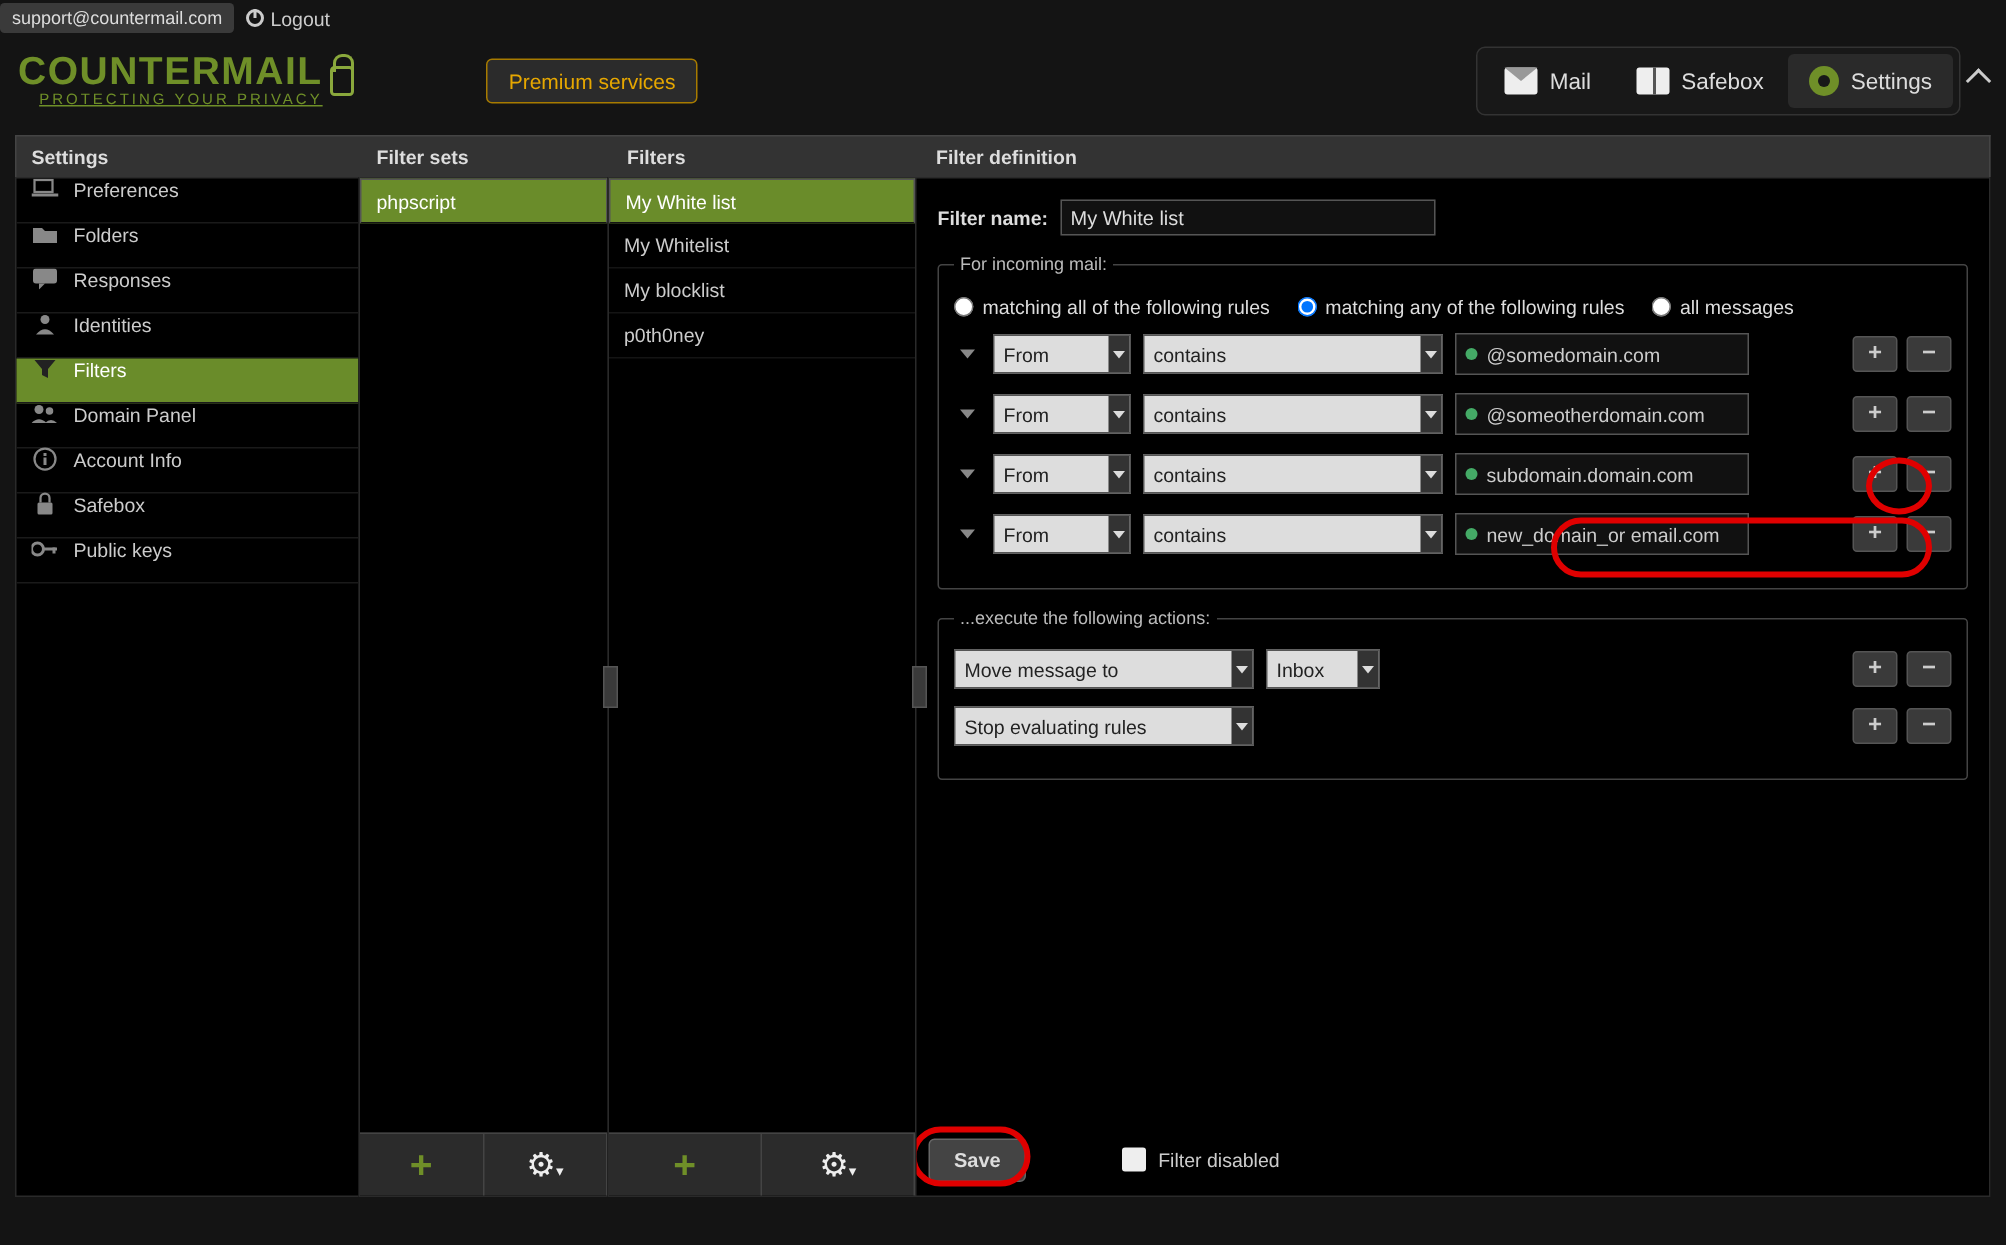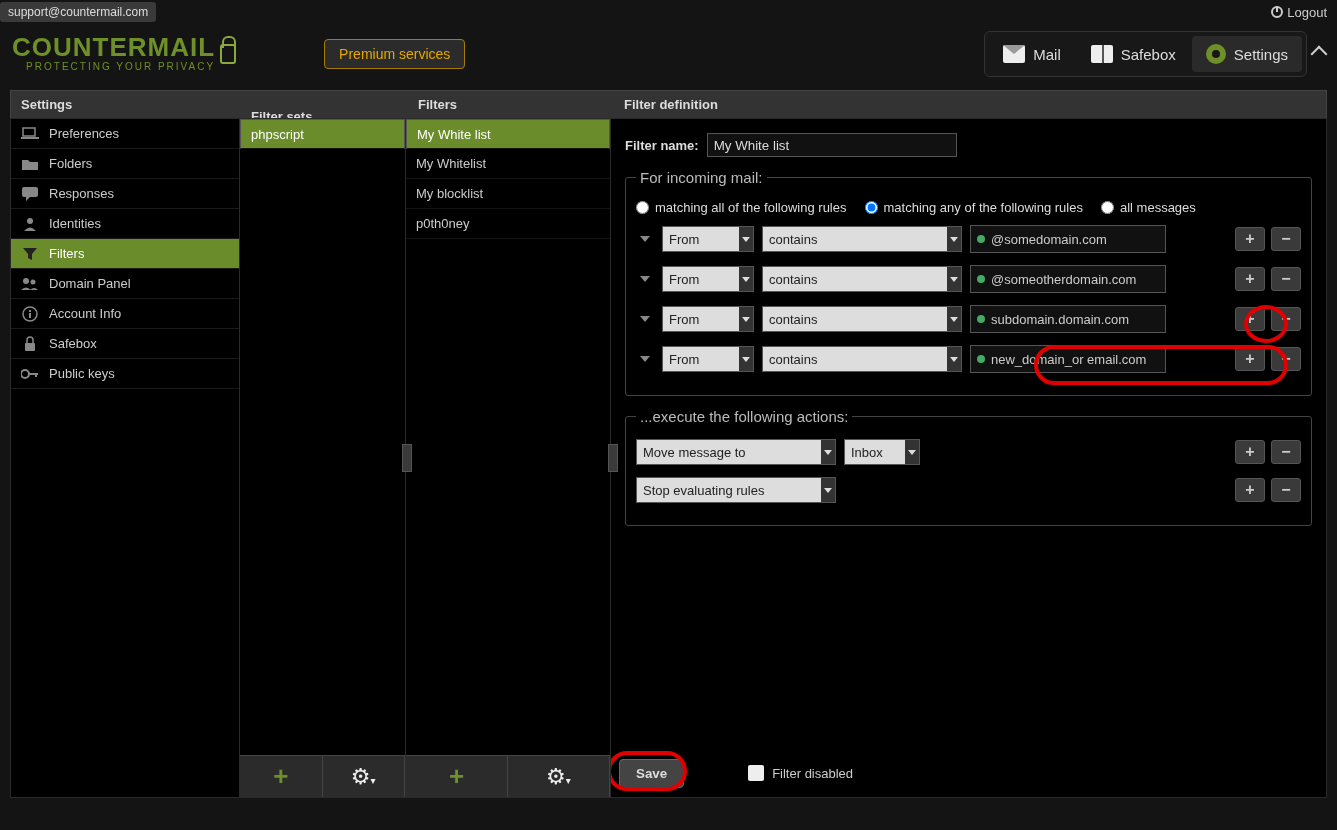--- a/index.html
+++ b/index.html
@@ -1,57 +1,57 @@
 <!DOCTYPE html>
 <html><head>
 <meta charset="utf-8">
 <style>
   * { box-sizing: border-box; margin: 0; padding: 0; }
   html, body { width:1337px; height:830px; background:#141414; font-family: Arial, Helvetica, sans-serif; color:#ccc; font-size:13px; overflow:hidden; }
 
   
-  .topbar { height:24px; display:flex; justify-content:space-between; align-items:center; padding-right:10px; gap:8px; }
+  .topbar { height:24px; display:flex; justify-content:flex-start; align-items:center; padding-right:10px; gap:8px; }
   .topbar .pill { background:#3a3a3a; color:#ddd; padding:3px 8px; border-radius:3px; font-size:12px; }
   .topbar .logout { color:#ccc; font-size:13px; display:flex; align-items:center; gap:4px; }
   .power { width:12px; height:12px; border:2px solid #ccc; border-radius:50%; position:relative; display:inline-block; }
   .power::after { content:""; position:absolute; width:2px; height:6px; background:#ccc; top:-2px; left:3px; }
 
   
   .header { height:60px; display:flex; align-items:center; padding:0 12px; justify-content:space-between; }
   .logo-wrap { display:flex; align-items:center; gap:3px; }
   .logo-text { color:#6f8f28; font-weight:800; font-size:26px; letter-spacing:1px; line-height:0.9; }
-  .logo-sub { color:#6f8f28; font-size:10px; letter-spacing:2px; text-align:right; margin-top:2px; }
+  .logo-sub { color:#6f8f28; font-size:10px; letter-spacing:2px; text-align:right; margin-top:2px;text-decoration:underline; }
   .lock { width:16px; height:20px; border:2px solid #8aa83c; border-radius:3px; position:relative; margin-left:2px; }
   .lock::before { content:""; position:absolute; width:10px; height:10px; border:2px solid #8aa83c; border-bottom:none; border-radius:6px 6px 0 0; top:-10px; left:0; }
   .premium { border:1px solid #a77b00; color:#e6a700; background:#2b2b2b; padding:6px 14px; border-radius:4px; font-size:14px;margin-left:46px; }
 
   .tabs { display:flex; align-items:center; gap:2px; background:#181818; border:1px solid #333; border-radius:6px; padding:4px; }
   .tabs .tab { display:flex; align-items:center; gap:8px; padding:8px 14px; color:#ddd; font-size:15px; }
   .tabs .tab.active { background:#2a2a2a; border-radius:4px; }
   .tab .ico { width:22px; height:18px; display:inline-block; }
   .ico-mail { background:#eee; border-radius:2px; position:relative; }
   .ico-mail::after { content:""; position:absolute; left:0; top:0; width:0; height:0; border-left:11px solid transparent; border-right:11px solid transparent; border-top:9px solid #999; }
   .ico-contacts { background:#eee; border-radius:2px; position:relative; }
   .ico-contacts::after { content:""; position:absolute; left:50%; top:0; width:2px; height:100%; background:#555; }
   .ico-gear { width:20px; height:20px; border-radius:50%; background:#6f8f28; position:relative; }
   .ico-gear::before { content:""; position:absolute; width:8px; height:8px; background:#181818; border-radius:50%; top:6px; left:6px; }
   .chev { width:12px; height:12px; border-left:2px solid #ccc; border-top:2px solid #ccc; transform:rotate(45deg); margin-left:6px; }
 
   
   .content { position:relative; margin:6px 10px 0 10px; }
   .colhead { height:28px; background:#333; border:1px solid #444; border-bottom:none; display:flex; }
   .colhead div { padding:6px 10px; font-weight:bold; color:#ddd; font-size:13px; }
-  .ch1 { width:230px; } .ch2 { width:167px;margin-top:12px; } .ch3 { width:206px; } .ch4 { flex:1; }
+  .ch1 { width:230px; } .ch2 { width:167px; } .ch3 { width:206px; } .ch4 { flex:1; }
 
   .cols { display:flex; height:680px; position:relative; }
   .col { background:#000; border:1px solid #2a2a2a; position:relative; }
   .col1 { width:230px; } .col2 { width:167px; margin-left:-1px; } .col3 { width:206px; margin-left:-1px; } .col4 { flex:1; margin-left:-1px; padding:14px; overflow:hidden; }
 
   
-  .slist .item { height:30px; display:flex; align-items:center; gap:10px; padding:0 10px; color:#ccc; border-bottom:1px solid #1a1a1a; }
+  .slist .item { height:30px; display:flex; align-items:flex-start; gap:10px; padding:0 10px; color:#ccc; border-bottom:1px solid #1a1a1a; }
   .slist .item.active { background:#6a8c2a; color:#fff; }
   .slist .ic { width:18px; height:14px; color:#888; display:inline-flex; align-items:center; justify-content:center; }
 
   .list2 .item { height:30px; display:flex; align-items:center; padding:0 10px; border-bottom:1px solid #141414; color:#ccc; }
   .list2 .item.sel { background:#6a8c2a; color:#fff; }
 
   
   .splitter { position:absolute; top:50%; transform:translateY(-50%); width:10px; height:28px; background:#3a3a3a; border:1px solid #555; }
   .sp1 { left:392px; } .sp2 { left:598px; }
 
@@ -59,21 +59,21 @@
   .foot { position:absolute; bottom:0; left:0; right:0; height:42px; background:#2b2b2b; border-top:1px solid #444; display:flex; }
   .foot .fbtn { width:50%; display:flex; align-items:center; justify-content:center; border-right:1px solid #444; color:#ddd; font-size:20px; }
   .plus { color:#6f8f28; font-size:26px; font-weight:bold; }
   .gear { color:#eee; font-size:22px; }
 
   
   .formrow { display:flex; align-items:center; gap:8px; margin-bottom:12px; }
   .lbl { font-weight:bold; color:#ddd; }
   input[type=text] { background:#111; border:1px solid #555; color:#ddd; padding:4px 6px; height:24px; }
   fieldset { border:1px solid #444; border-radius:3px; padding:14px 10px 10px 10px; margin-bottom:12px; position:relative; }
-  legend { padding:0 4px; color:#bbb; font-size:15px; }
+  legend { padding:0 4px; color:#bbb; font-size:12px; }
   .radios { display:flex; gap:18px; align-items:center; margin-bottom:10px; color:#ddd; }
   .radios label { display:flex; align-items:center; gap:6px; }
   .rule { display:flex; align-items:center; gap:8px; margin-bottom:12px; position:relative; }
   .tri { width:0; height:0; border-left:5px solid transparent; border-right:5px solid transparent; border-top:6px solid #888; margin:0 4px; }
   .sel { background:#ddd; color:#222; border:1px solid #555; height:26px; padding:2px 6px; display:flex; align-items:center; justify-content:space-between; position:relative; }
   .sel .ar { position:absolute; right:0; top:0; bottom:0; width:14px; background:#333; display:flex; align-items:center; justify-content:center; }
   .sel .ar::after { content:""; width:0; height:0; border-left:4px solid transparent; border-right:4px solid transparent; border-top:5px solid #ddd; }
   .valbox { background:#111; border:1px solid #555; height:28px; display:flex; align-items:center; padding:0 6px; gap:6px; }
   .dot { width:8px; height:8px; border-radius:50%; background:#4a6; display:inline-block; }
   .pm { display:flex; gap:6px; margin-left:auto; }

